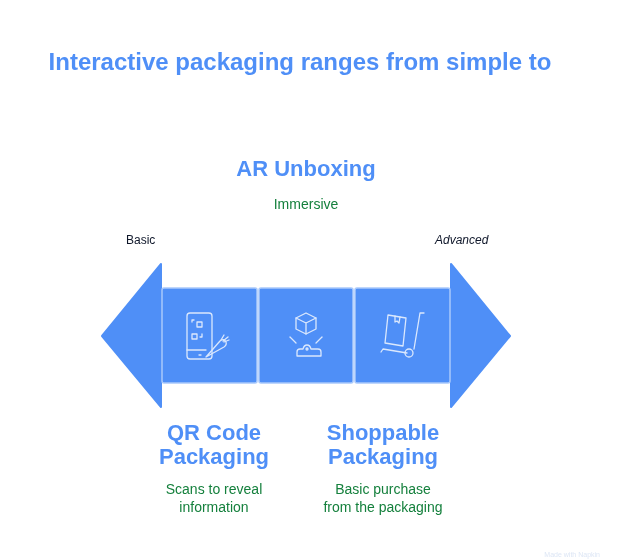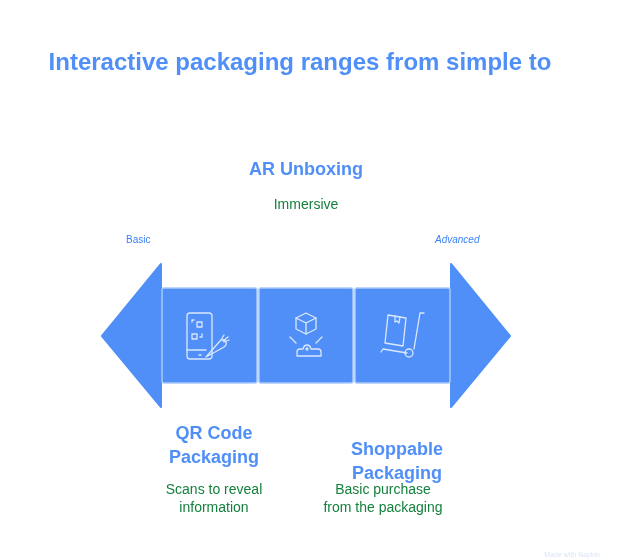--- a/index.html
+++ b/index.html
@@ -1,25 +1,25 @@
 <!DOCTYPE html>
 <html><head>
   <meta charset="utf-8">
   <style>
     html, body { margin: 0; padding: 0; background: #ffffff; }
     body { width: 624px; height: 560px; position: relative; overflow: hidden;
            font-family: "Liberation Sans", "DejaVu Sans", sans-serif; color: #4f8ff7; }
     .title { position: absolute; left: 0; top: 46px; width: 600px; text-align: center;
              font-size: 24px; font-weight: bold; line-height: 31px; color: #4f8ff7; }
     .title span { display: block; }
-    .heading { position: absolute; text-align: center; font-size: 18px; font-weight: bold;
+    .heading { position: absolute; text-align: center; font-size: 22px; font-weight: bold;
                line-height: 24px; color: #4f8ff7; }
     .desc { position: absolute; text-align: center; font-size: 14px; line-height: 18px; color: #15803d; }
     .desc span, .heading span { display: block; }
-    .endlabel { position: absolute; font-size: 10px; line-height: 18px; color: #3b82f6; }
+    .endlabel { position: absolute; font-size: 12px; line-height: 18px; color: #0f172a; }
     #diagram { position: absolute; left: 0; top: 0; }
     .watermark { position: absolute; right: 24px; bottom: 2px; font-size: 7px; color: #dde6f5; }
   </style>
 </head>
 <body>
 
 <div class="title">
   <span>Interactive packaging ranges from simple to</span>
 </div>
 
@@ -73,21 +73,21 @@
 
 <div class="heading" style="left:134px; top:421px; width:160px;">
   <span>QR Code</span>
   <span>Packaging</span>
 </div>
 <div class="desc" style="left:134px; top:480px; width:160px;">
   <span>Scans to reveal</span>
   <span>information</span>
 </div>
 
-<div class="heading" style="left:312px; top:421px; width:170px;margin-top:16px;">
+<div class="heading" style="left:298px; top:421px; width:170px;">
   <span>Shoppable</span>
   <span>Packaging</span>
 </div>
 <div class="desc" style="left:298px; top:480px; width:170px;">
   <span>Basic purchase</span>
   <span>from the packaging</span>
 </div>
 
 <div class="watermark">Made with Napkin</div>
 

